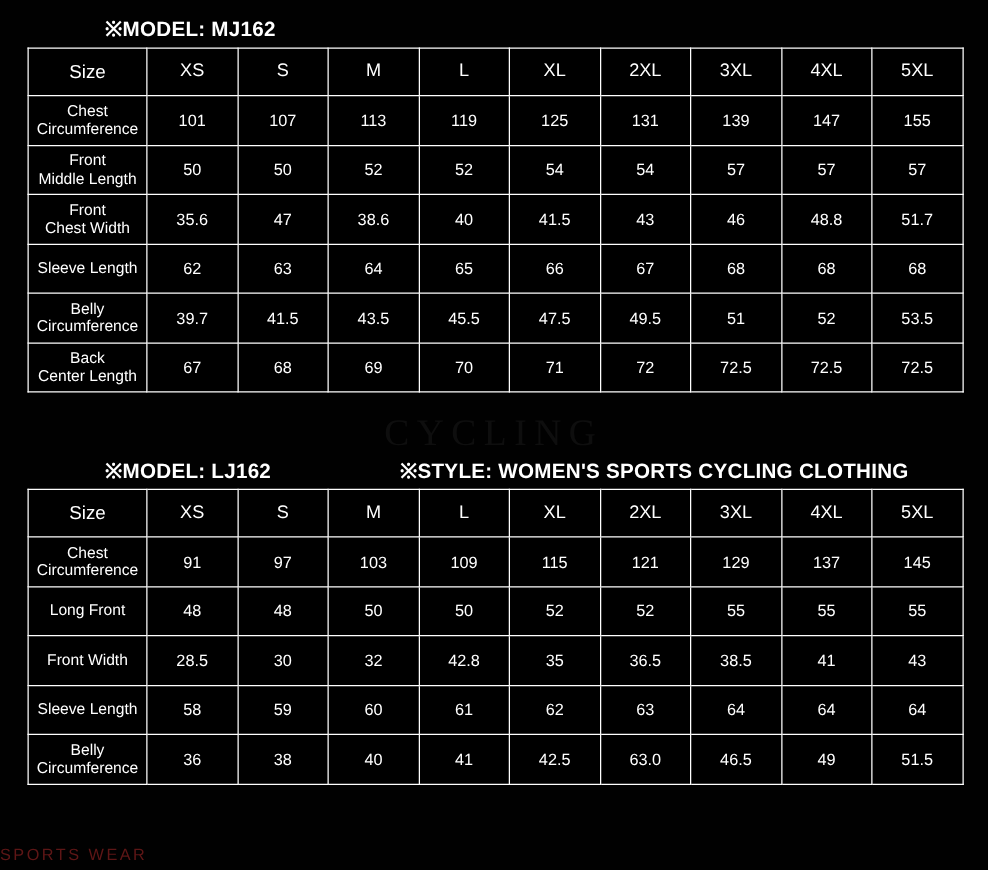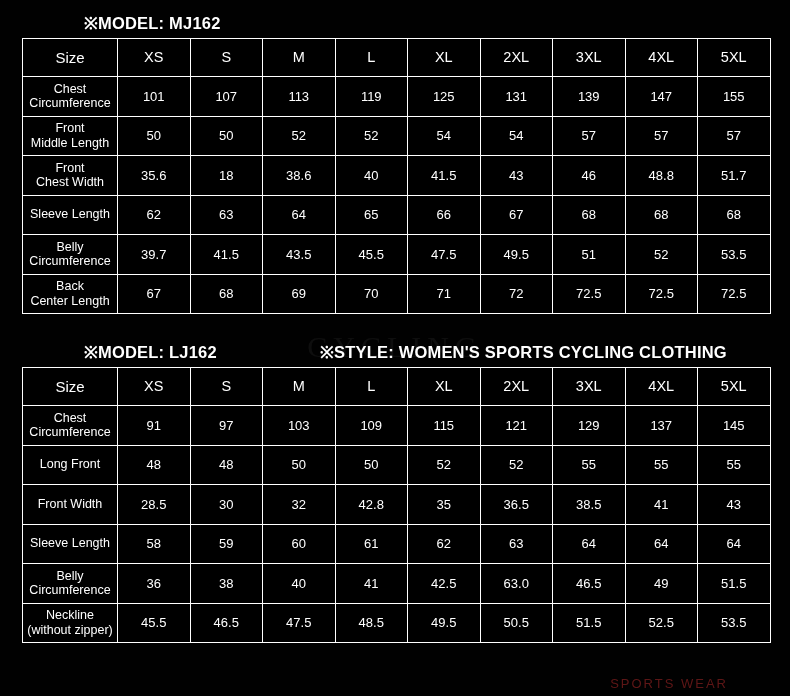--- a/index.html
+++ b/index.html
@@ -33,34 +33,34 @@
     letter-spacing: 6px;
     font-family: "Liberation Serif", serif;
     pointer-events: none;
     user-select: none;
   }
   .watermark2 {
     position: absolute;
     left: 0;
     top: 676px;
     width: 728px;
-    text-align: right;
+    text-align: left;
     font-size: 13px;
     color: rgba(170,40,40,0.55);
     letter-spacing: 2px;
     pointer-events: none;
     user-select: none;
   }
   .block {
     position: absolute;
     left: 22px;
     width: 748px;
   }
   #block-men { top: 6px; }
-  #block-women { top: 335px; }
+  #block-women { top: 359px; }
 
   .head-row {
     display: flex;
     align-items: center;
     justify-content: flex-start;
     height: 32px;
     padding-left: 62px;
   }
   .head-item {
     font-size: 16.5px;
@@ -173,21 +173,21 @@
             <td>57</td>
             <td>57</td>
             <td>57</td>
           </tr>
           <tr class="body-row">
             <td class="label-cell">
               <span class="lbl-line">Front</span>
               <span class="lbl-line">Chest Width</span>
             </td>
             <td>35.6</td>
-            <td>18</td>
+            <td>47</td>
             <td>38.6</td>
             <td>40</td>
             <td>41.5</td>
             <td>43</td>
             <td>46</td>
             <td>48.8</td>
             <td>51.7</td>
           </tr>
           <tr class="body-row">
             <td class="label-cell">
@@ -333,32 +333,17 @@
             <td>36</td>
             <td>38</td>
             <td>40</td>
             <td>41</td>
             <td>42.5</td>
             <td>63.0</td>
             <td>46.5</td>
             <td>49</td>
             <td>51.5</td>
           </tr>
-          <tr class="body-row">
-            <td class="label-cell">
-              <span class="lbl-line">Neckline</span>
-              <span class="lbl-line">(without zipper)</span>
-            </td>
-            <td>45.5</td>
-            <td>46.5</td>
-            <td>47.5</td>
-            <td>48.5</td>
-            <td>49.5</td>
-            <td>50.5</td>
-            <td>51.5</td>
-            <td>52.5</td>
-            <td>53.5</td>
-          </tr>
         </tbody>
     </table>
   </div>
 
 </div>
 
 </body></html>

